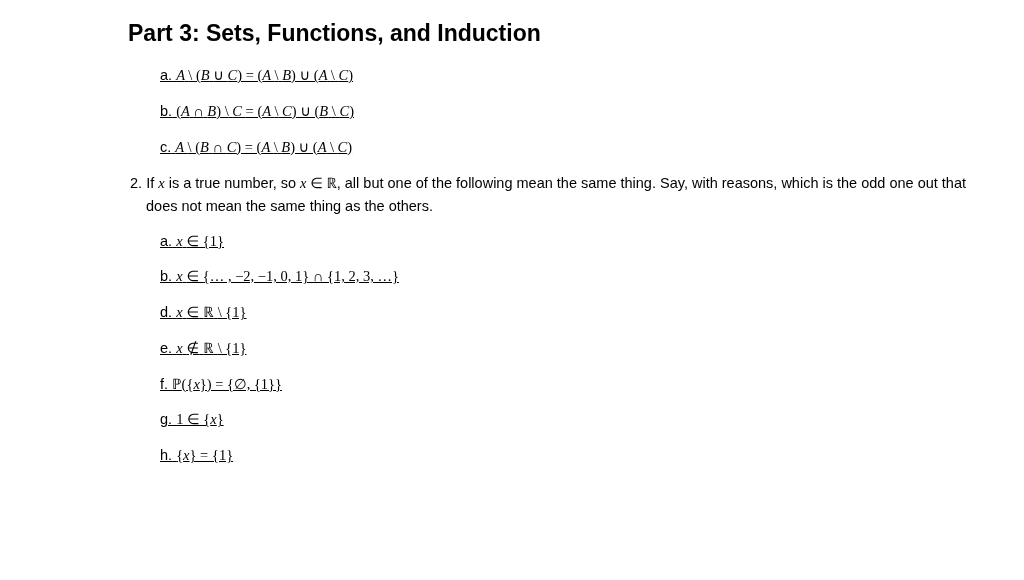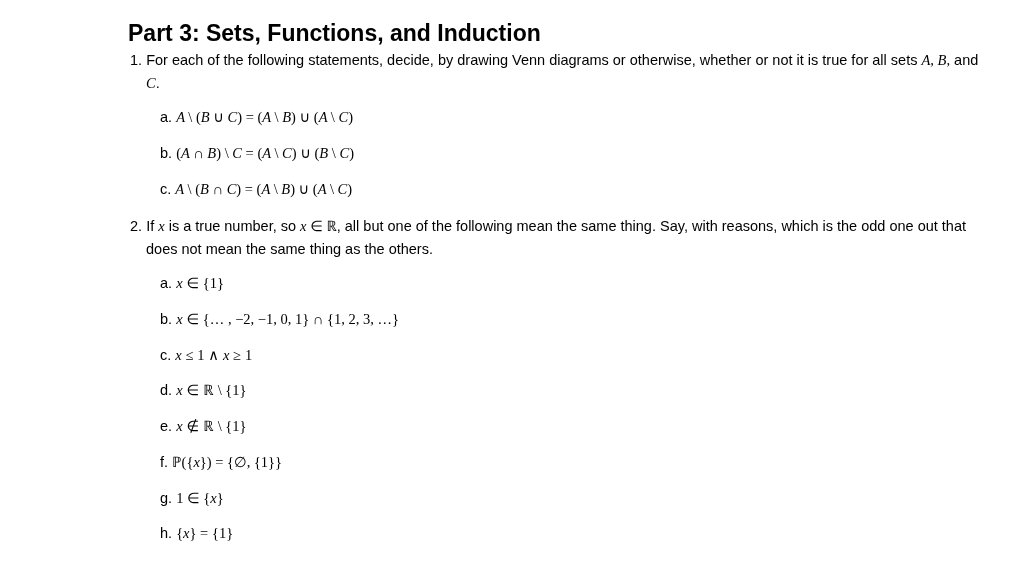--- a/index.html
+++ b/index.html
@@ -10,41 +10,42 @@
     body {
       font-family: Arial, Helvetica, sans-serif;
       background: #ffffff;
       padding: 20px 40px 20px 130px;
       color: #000;
       width: 1024px;
     }
     .part-title {
       font-size: 23px;
       font-weight: bold;
-      margin-bottom: 2px;
+      margin-bottom: 18px;
       margin-left: -2px;
     }
     .question {
       margin-bottom: 14px;
     }
     .question-text {
       font-size: 14.5px;
       line-height: 1.6;
       margin-bottom: 12px;
       padding-left: 16px;
       text-indent: -16px;
     }
     .sub-items {
       padding-left: 30px;
     }
     .sub-item {
       font-size: 14.5px;
       line-height: 1.5;
       margin-bottom: 14px;
       font-family: Arial, sans-serif;
+      text-decoration: underline;
     }
     .math {
       font-family: 'Times New Roman', Times, serif;
       font-style: italic;
     }
     .math-op {
       font-family: 'Times New Roman', Times, serif;
       font-style: normal;
     }
     .bb {
@@ -55,24 +56,20 @@
       font-family: Arial, sans-serif;
       font-style: normal;
     }
   </style>
 </head>
 <body>
 
 <h1 class="part-title">Part 3: Sets, Functions, and Induction</h1>
 
 <div class="question">
-  <p class="question-text">
-    <span>1.</span>
-    <span>For each of the following statements, decide, by drawing Venn diagrams or otherwise, whether or not it is true for all sets </span><span class="math">A, B,</span><span> and </span><span class="math">C</span><span>.</span>
-  </p>
   <div class="sub-items">
     <div class="sub-item">
       <span class="label">a.</span>
       <span class="math"><span class="math">A</span> <span class="math-op">\ (</span><span class="math">B</span> <span class="math-op">∪</span> <span class="math">C</span><span class="math-op">) = (</span><span class="math">A</span> <span class="math-op">\</span> <span class="math">B</span><span class="math-op">) ∪ (</span><span class="math">A</span> <span class="math-op">\</span> <span class="math">C</span><span class="math-op">)</span></span>
     </div>
     <div class="sub-item">
       <span class="label">b.</span>
       <span class="math"><span class="math-op">(</span><span class="math">A</span> <span class="math-op">∩</span> <span class="math">B</span><span class="math-op">) \</span> <span class="math">C</span> <span class="math-op">= (</span><span class="math">A</span> <span class="math-op">\</span> <span class="math">C</span><span class="math-op">) ∪ (</span><span class="math">B</span> <span class="math-op">\</span> <span class="math">C</span><span class="math-op">)</span></span>
     </div>
     <div class="sub-item">
@@ -90,24 +87,20 @@
   <div class="sub-items">
     <div class="sub-item">
       <span class="label">a.</span>
       <span><span class="math">x</span> <span class="math-op">∈ {1}</span></span>
     </div>
     <div class="sub-item">
       <span class="label">b.</span>
       <span><span class="math">x</span> <span class="math-op">∈ {… , −2, −1, 0, 1} ∩ {1, 2, 3, …}</span></span>
     </div>
     <div class="sub-item">
-      <span class="label">c.</span>
-      <span><span class="math">x</span> <span class="math-op">≤ 1 ∧</span> <span class="math">x</span> <span class="math-op">≥ 1</span></span>
-    </div>
-    <div class="sub-item">
       <span class="label">d.</span>
       <span><span class="math">x</span> <span class="math-op">∈</span> <span class="bb">ℝ</span> <span class="math-op">\ {1}</span></span>
     </div>
     <div class="sub-item">
       <span class="label">e.</span>
       <span><span class="math">x</span> <span class="math-op">∉</span> <span class="bb">ℝ</span> <span class="math-op">\ {1}</span></span>
     </div>
     <div class="sub-item">
       <span class="label">f.</span>
       <span><span class="bb">ℙ</span><span class="math-op">({</span><span class="math">x</span><span class="math-op">}) = {∅, {1}}</span></span>

